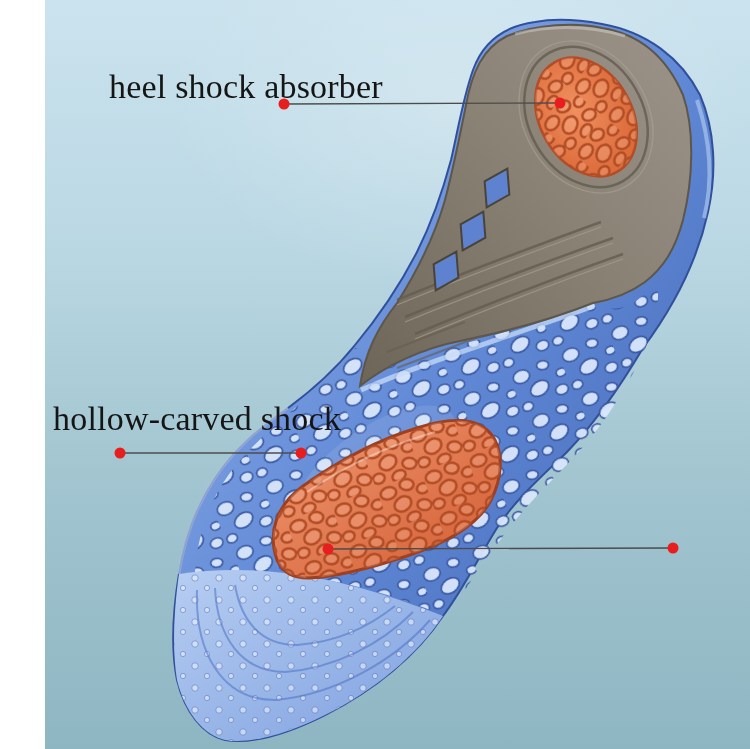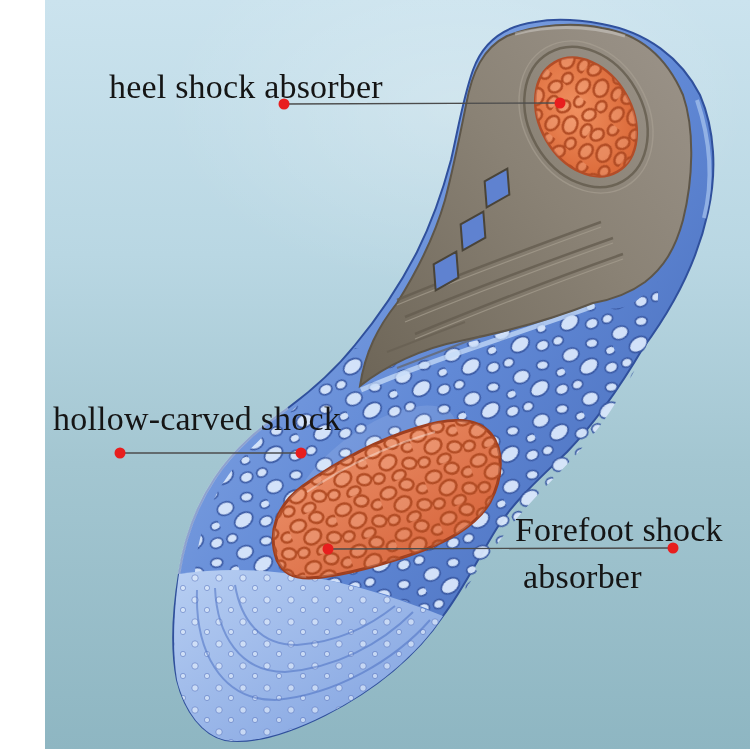--- a/index.html
+++ b/index.html
@@ -226,15 +226,13 @@
       <circle cx="515" cy="103" r="5.5"></circle>
       <circle cx="75" cy="453" r="5.5"></circle>
       <circle cx="256" cy="453" r="5.5"></circle>
       <circle cx="283" cy="549" r="5.5"></circle>
       <circle cx="628" cy="548" r="5.5"></circle>
     </g>
   </svg>
 
   <div class="label l1">heel shock absorber</div>
   <div class="label l2">hollow-carved shock</div>
-  <div class="label l3a">Forefoot shock</div>
-  <div class="label l3b">absorber</div>
 </div>
 
 </body></html>

